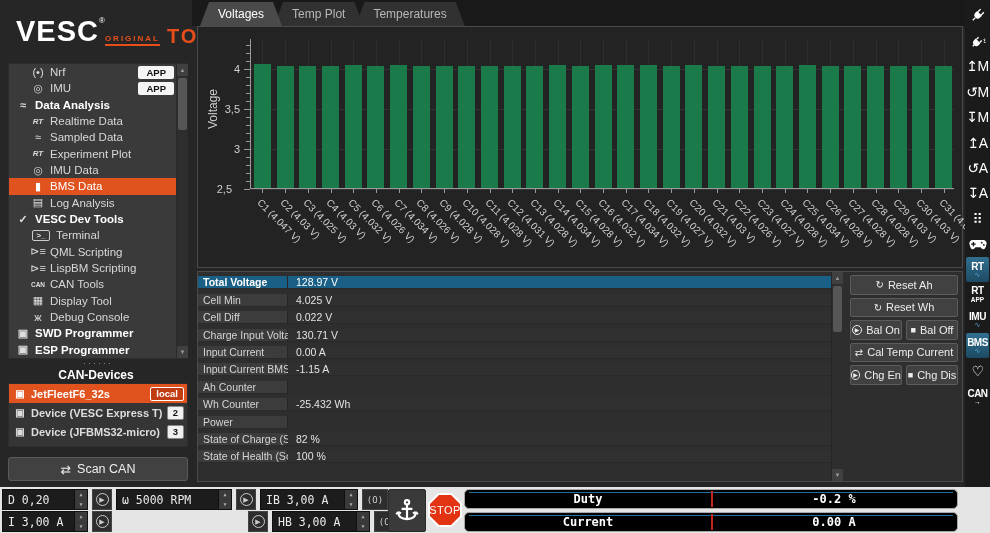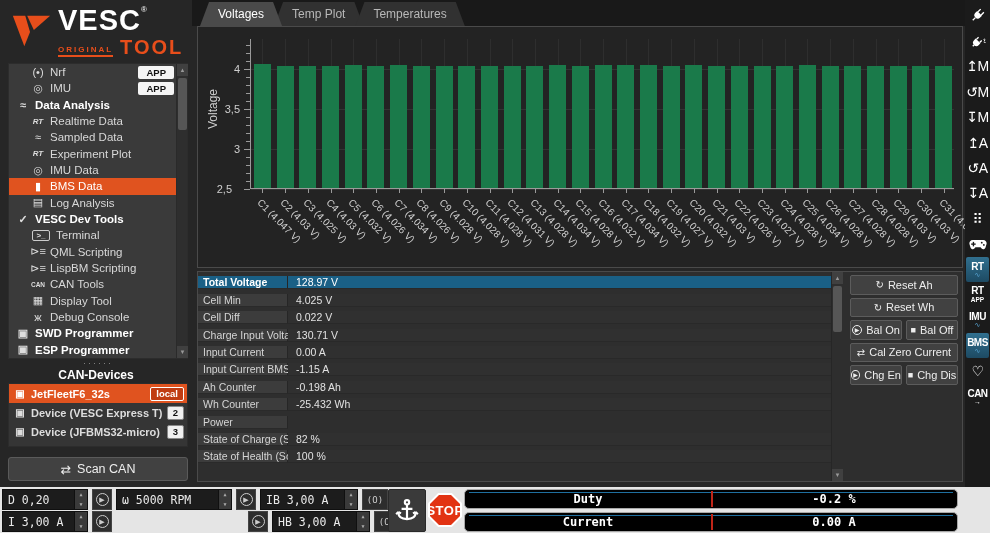--- a/index.html
+++ b/index.html
@@ -1,21 +1,21 @@
 <!DOCTYPE html>
 <html><head>
 <meta charset="utf-8">
 <style>
   * { margin:0; padding:0; box-sizing:border-box; }
   html,body { width:990px; height:533px; overflow:hidden; }
   body { background:#262626; font-family:"Liberation Sans", sans-serif; position:relative; color:#ddd; }
 
   
   .logo-area { position:absolute; left:0; top:0; width:192px; height:62px; display:flex; align-items:center; padding-left:10px; gap:6px; }
-  .logo-text { display:flex; flex-direction:column; line-height:1; }
+  .logo-text { display:flex; flex-direction:row; line-height:1; }
   .logo-vesc { font-size:29px; font-weight:bold; color:#fff; letter-spacing:1px; }
   .logo-reg { font-size:8px; vertical-align:top; color:#fff; }
   .logo-sub { display:flex; align-items:flex-end; gap:7px; margin-top:2px; }
   .logo-original { font-size:8px; font-weight:bold; color:#e84e1b; letter-spacing:2px; border-bottom:2px solid #e84e1b; padding-bottom:1px; }
   .logo-tool { font-size:20px; font-weight:bold; color:#e84e1b; letter-spacing:2px; }
 
   .menu-panel { position:absolute; left:8px; top:63px; width:180px; height:296px; background:#3a3a3a; border:1px solid #2c2c2c; }
   .menu-list { position:absolute; left:0; top:0; width:168px; height:294px; overflow:hidden; }
   .menu-item { height:16.33px; display:flex; align-items:center; font-size:11.5px; color:#d8d8d8; cursor:default; white-space:nowrap; }
   .menu-item.bold { font-weight:bold; color:#fff; }
@@ -100,21 +100,21 @@
   .sp-text { flex:1; padding-left:5px; white-space:nowrap; }
   .sp-arrows { width:13px; height:100%; display:flex; flex-direction:column; border-left:1px solid #101010; }
   .sp-btn { flex:1; background:#3a3a3a; color:#aaa; font-size:5px; text-align:center; line-height:9px; }
   .play-btn { width:20px; height:21px; background:#2d2d2d; border:1px solid #444; display:flex; align-items:center; justify-content:center; }
   .play-circle { border:1.5px solid #ccc; border-radius:50%; width:13px; height:13px; font-size:7px; color:#ccc; text-align:center; line-height:12px; }
   .coil-btn { width:26px; height:21px; background:#2d2d2d; border:1px solid #444; color:#ccc; font-size:9px; font-family:"DejaVu Sans Mono", monospace; display:flex; align-items:center; justify-content:center; }
   .anchor-btn { position:absolute; left:388px; top:2px; width:38px; height:43px; background:#3a3a3a; border:1px solid #2a2a2a; border-radius:2px; display:flex; align-items:center; justify-content:center; }
   .stop-btn { position:absolute; left:428px; top:6px; width:34px; height:34px; }
   .oct-outer { position:absolute; inset:0; background:#fff; clip-path:polygon(30% 0,70% 0,100% 30%,100% 70%,70% 100%,30% 100%,0 70%,0 30%); }
   .oct-inner { position:absolute; inset:2px; background:#e23313; clip-path:polygon(30% 0,70% 0,100% 30%,100% 70%,70% 100%,30% 100%,0 70%,0 30%); display:flex; align-items:center; justify-content:center; }
-  .oct-inner span { color:#fff; font-weight:bold; font-size:13px; letter-spacing:0.5px; }
+  .oct-inner span { color:#fff; font-weight:normal; font-size:11px; letter-spacing:0.5px; }
   .gauges { position:absolute; left:464px; top:2px; width:494px; }
   .gauge { position:relative; height:20px; background:#000; border:1px solid #a8a8a8; border-radius:5px; margin-bottom:3px; font-family:"DejaVu Sans Mono", monospace; font-weight:bold; font-size:12px; color:#fff; }
   .gauge .accent { position:absolute; left:4px; right:4px; top:2px; height:1px; background:#1f6f9f; }
   .gauge .glabel { position:absolute; left:0; top:0; width:50%; height:100%; display:flex; align-items:center; justify-content:center; }
   .gauge .gvalue { position:absolute; right:0; top:0; width:50%; height:100%; display:flex; align-items:center; justify-content:center;border-radius:6px; }
   .gauge .gtick { position:absolute; left:50%; top:1px; bottom:1px; width:2px; background:#c02518; }
 </style>
 </head>
 <body>
 
@@ -429,21 +429,20 @@
       <div class="trow">
         <div class="tlabel">Input Current</div>
         <div class="tvalue">0.00 A</div>
       </div>
       <div class="trow">
         <div class="tlabel">Input Current BMS IC</div>
         <div class="tvalue">-1.15 A</div>
       </div>
       <div class="trow">
         <div class="tlabel">Ah Counter</div>
-        <div class="tvalue">-0.198 Ah</div>
       </div>
       <div class="trow">
         <div class="tlabel">Wh Counter</div>
         <div class="tvalue">-25.432 Wh</div>
       </div>
       <div class="trow">
         <div class="tlabel">Power</div>
       </div>
       <div class="trow">
         <div class="tlabel">State of Charge (SoC)</div>
@@ -471,21 +470,21 @@
       <div class="abtn half">
         <span class="aicon circ">▶</span>
         <span>Bal On</span>
       </div>
       <div class="abtn half">
         <span class="aicon sq">■</span>
         <span>Bal Off</span>
       </div>
       <div class="abtn full">
         <span class="aicon">⇄</span>
-        <span>Cal Zero Current</span>
+        <span>Cal Temp Current</span>
       </div>
       <div class="abtn half">
         <span class="aicon circ">▶</span>
         <span>Chg En</span>
       </div>
       <div class="abtn half">
         <span class="aicon sq">■</span>
         <span>Chg Dis</span>
       </div>
     </div>

